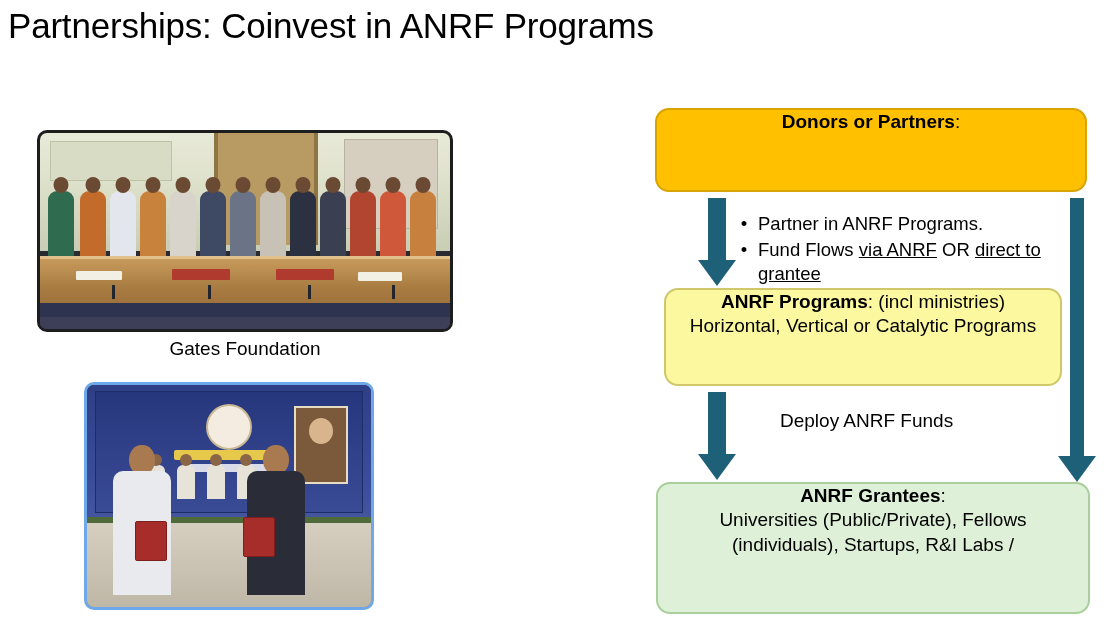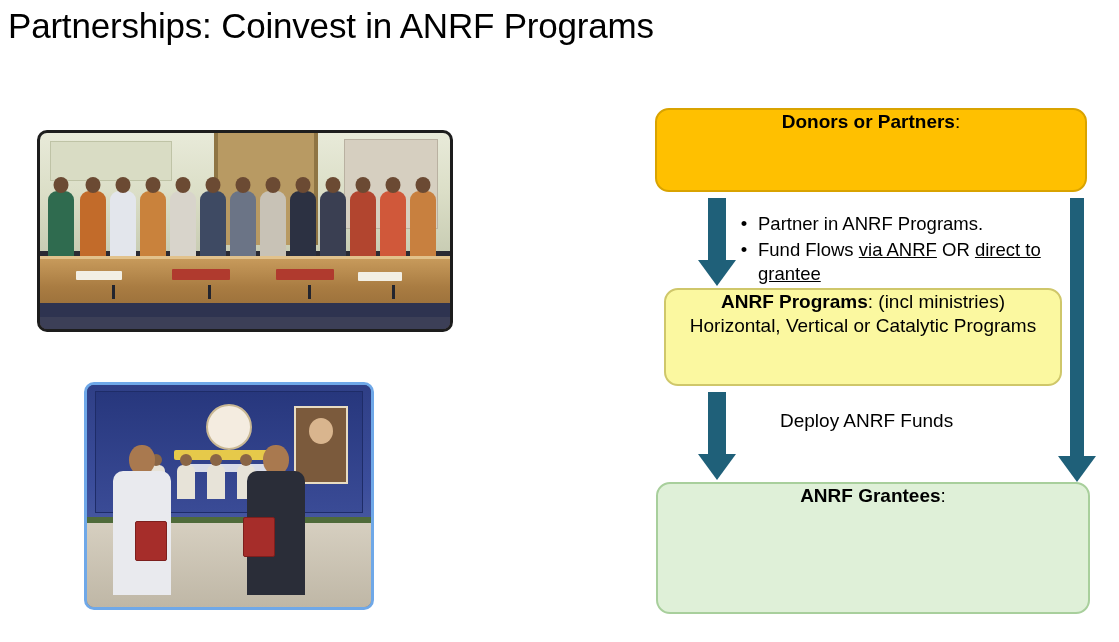--- a/index.html
+++ b/index.html
@@ -298,20 +298,21 @@
       <div class="p1-paper" style="left:236px;top:10px;width:58px;background:#b03a2e;height:11px;"></div>
       <div class="p1-paper" style="left:318px;top:13px;width:44px;"></div>
       <div class="p1-mic" style="left:72px;"></div>
       <div class="p1-mic" style="left:168px;"></div>
       <div class="p1-mic" style="left:268px;"></div>
       <div class="p1-mic" style="left:352px;"></div>
       <div class="p1-tablefront"></div>
     </div>
     <div class="p1-floor"></div>
   </div>
+  <div class="photo-caption">Gates Foundation</div>
 </div>
 
 <div class="photo-block" id="photo2">
   <div class="photo-frame">
     <div class="p2-bg"></div>
     <div class="p2-backdrop">
       <div class="p2-logo-circle"></div>
       <div class="p2-logo-text"></div>
       <div class="p2-logo-text2"></div>
       <div class="p2-portrait">
@@ -378,20 +379,22 @@
   </div>
 </div>
 
 <div id="deploy-label">Deploy ANRF Funds</div>
 
 <div class="box" id="grantees-box">
   <div class="inner">
     <div>
       <span class="b-title">ANRF Grantees</span><span>:</span>
     </div>
+    <div>Universities (Public/Private), Fellows</div>
+    <div>(individuals), Startups, R&amp;I Labs /</div>
   </div>
 </div>
 
 <div class="arrow" id="arrow-donors-programs">
   <div class="shaft"></div>
     <div class="head"></div>
 </div>
 <div class="arrow" id="arrow-programs-grantees">
   <div class="shaft"></div>
     <div class="head"></div>

